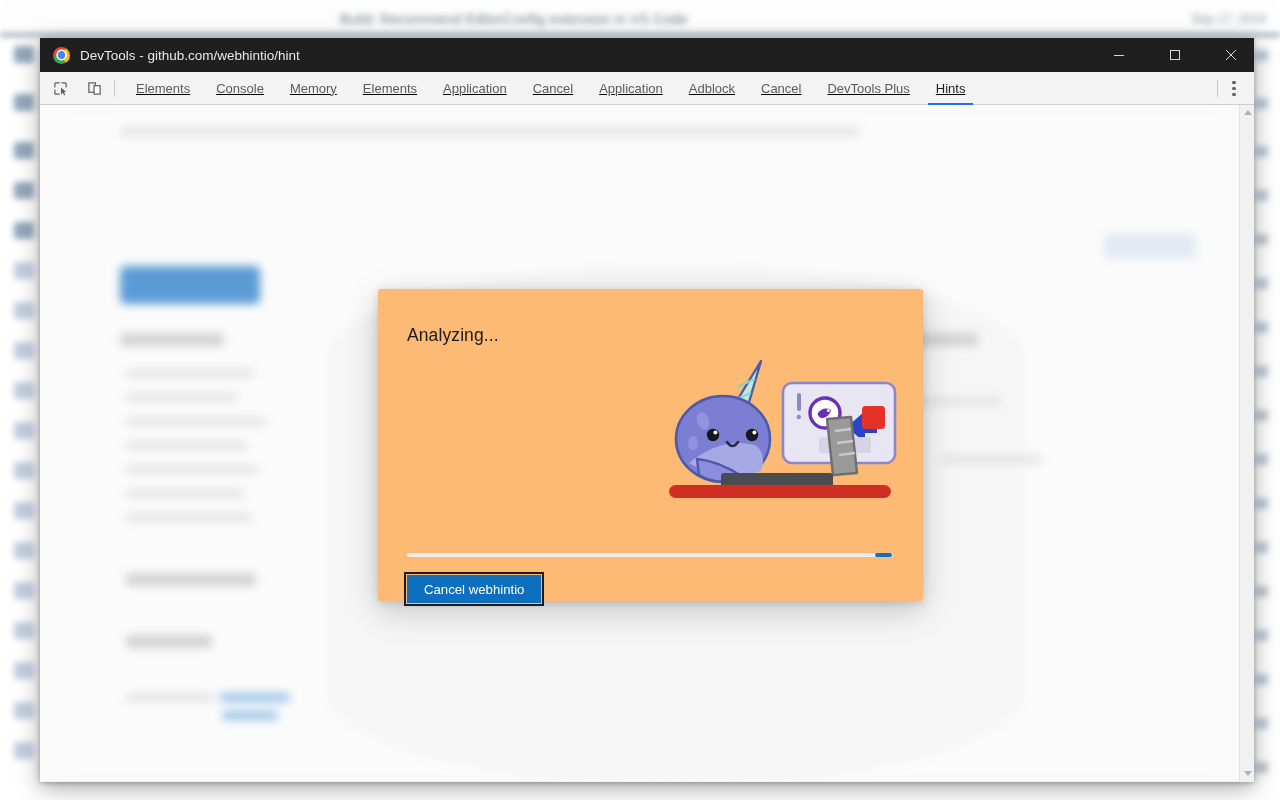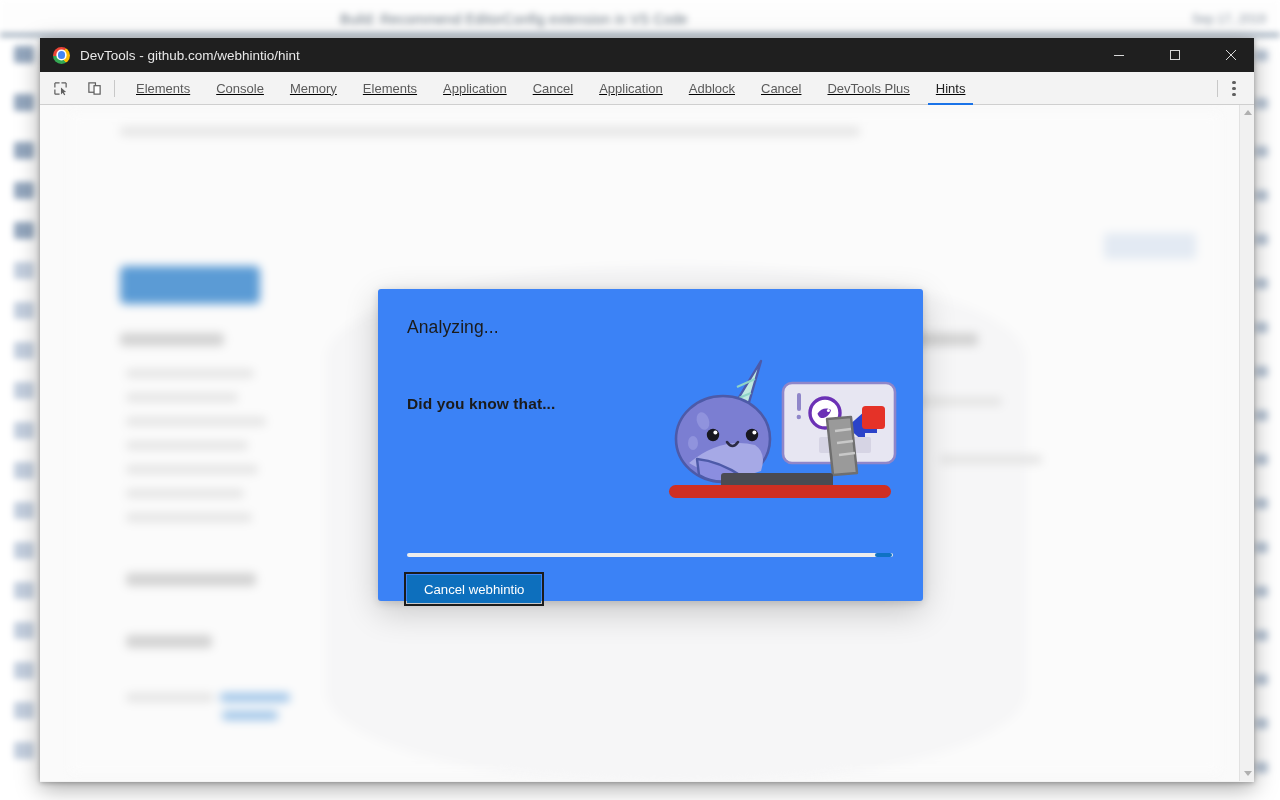--- a/index.html
+++ b/index.html
@@ -171,23 +171,23 @@
     width: 0; height: 0; border-left: 4px solid transparent;
     border-right: 4px solid transparent;
   }
   .sb-arrow.up   { border-bottom: 5px solid #b0b0b0; }
   .sb-arrow.down { border-top: 5px solid #b0b0b0; }
 
   
   #dialog {
     position: absolute; left: 338px; top: 251px;
     width: 545px; height: 312px;
-    background: #3b82f6; border-radius: 3px;
+    background: #fdba74; border-radius: 3px;
     box-shadow: 0 10px 34px rgba(0,0,0,.20), 0 2px 9px rgba(0,0,0,.14);
-    padding: 28px 30px 0 29px;
+    padding: 36px 30px 0 29px;
   }
   #dlg-title {
     font-size: 17.5px; color: #1b1b1b; font-weight: 400;
     letter-spacing: .1px;
   }
   #dlg-body {
     position: absolute; left: 29px; top: 106px; right: 30px; height: 120px;
   }
   #dyk-text { position: absolute; left: 0; top: 0; width: 270px; }
   #dyk-head {
@@ -390,21 +390,20 @@
           <div class="sb-arrow down"></div>
         </div>
     </div>
   </div>
 
   <div id="dialog">
     <div id="dlg-title">Analyzing...</div>
 
     <div id="dlg-body">
       <div id="dyk-text">
-        <div id="dyk-head">Did you know that...</div>
       </div>
 
       <div id="illus">
         <svg width="232" height="148" viewBox="0 0 232 148">
 
           <rect x="118" y="32" width="112" height="80" rx="9" fill="#e7e6f2" stroke="#8f86c9" stroke-width="2.6"></rect>
           <rect x="132" y="42" width="4" height="18" rx="2" fill="#8f86c9"></rect>
           <circle cx="133.8" cy="66" r="2.2" fill="#8f86c9"></circle>
 
           <circle cx="160" cy="62" r="15" fill="#ffffff" stroke="#6b31b5" stroke-width="3.4"></circle>

